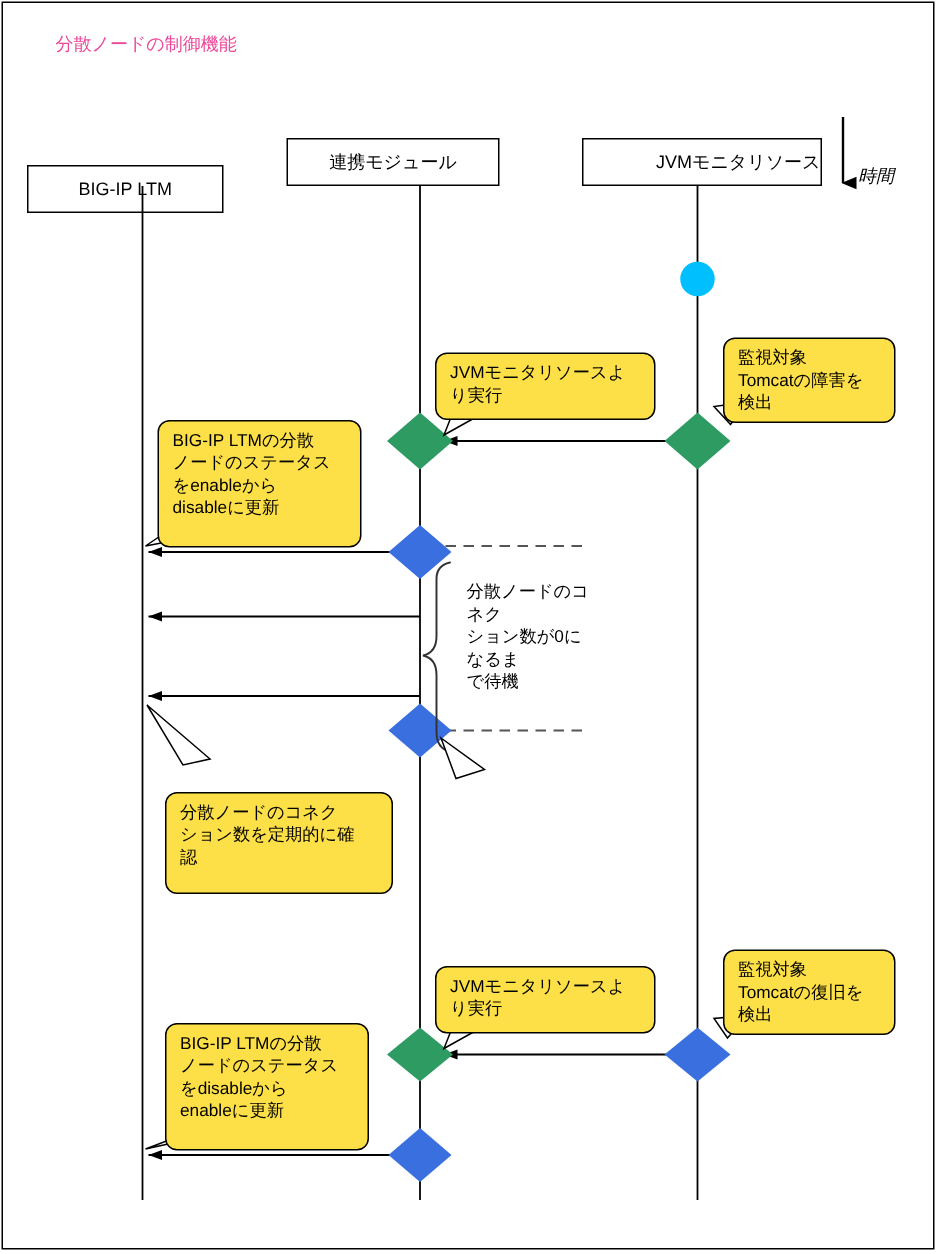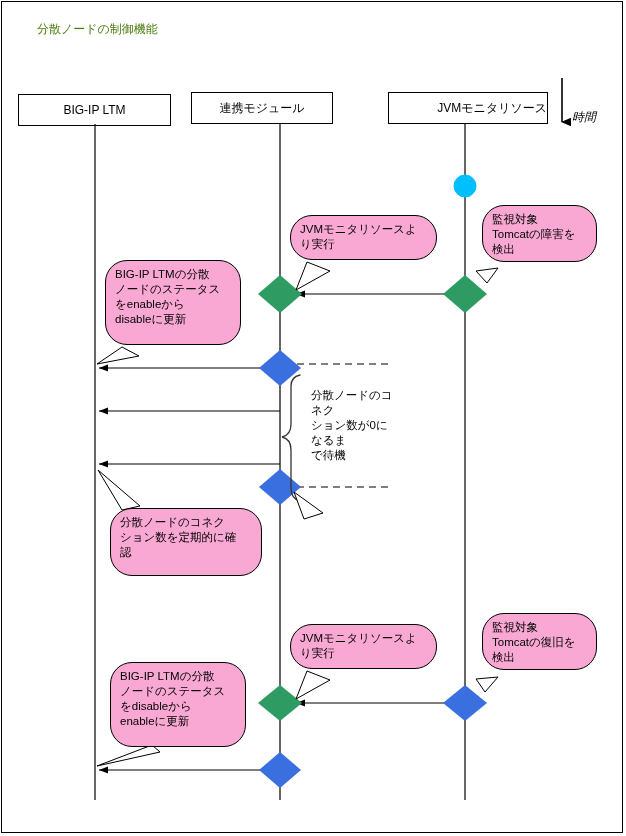--- a/index.html
+++ b/index.html
@@ -1,37 +1,37 @@
 <!DOCTYPE html>
 <html><head>
 <meta charset="utf-8">
 <style>
   html,body{margin:0;padding:0;background:#fff;}
   body{font-family:"Liberation Sans","DejaVu Sans",sans-serif;}
   #page{position:relative;width:626px;height:836px;background:#ffffff;box-sizing:border-box;overflow:hidden;}
   #frame{position:absolute;left:1px;top:1px;width:622px;height:832px;border:1px solid #000;box-sizing:border-box;}
   #svg-layer{position:absolute;left:0;top:0;width:626px;height:836px;}
-  .title{position:absolute;left:37px;top:21px;font-size:12px;color:#4d7c0f;white-space:nowrap;}
+  .title{position:absolute;left:37px;top:21px;font-size:12px;color:#ec4899;white-space:nowrap;}
   .lifeline-box{position:absolute;border:1px solid #000;background:#fff;box-sizing:border-box;
                 display:flex;align-items:center;justify-content:center;font-size:12px;color:#000;}
   .time-label{position:absolute;font-size:12px;color:#000;}
-  .callout{position:absolute;border:1px solid #000;border-radius:22px;background:#f9a8d4;box-sizing:border-box;
-           font-size:11.5px;line-height:15px;color:#000;padding:6px 8px 4px 9px;}
+  .callout{position:absolute;border:1px solid #000;border-radius:8px;background:#fde047;box-sizing:border-box;
+           font-size:11.5px;line-height:15px;color:#000;padding:6px 8px 4px 9px;margin-top:20px;}
   .brace-label{position:absolute;font-size:11.5px;line-height:15px;color:#000;width:86px;}
 </style>
 </head>
 <body>
 
 <div id="page">
 
   <div id="frame"></div>
 
   <div class="title">分散ノードの制御機能</div>
 
-  <div class="lifeline-box" style="left:18px;top:94px;width:153px;height:32px;">
+  <div class="lifeline-box" style="left:18px;top:110px;width:131px;height:32px;">
     <span>BIG-IP LTM</span>
   </div>
 
   <div class="lifeline-box" style="left:191px;top:92px;width:142px;height:32px;">
     <span>連携モジュール</span>
   </div>
 
   <div class="lifeline-box" style="left:388px;top:92px;width:160px;height:32px;justify-content:flex-end;">
     <span>JVMモニタリソース</span>
   </div>

